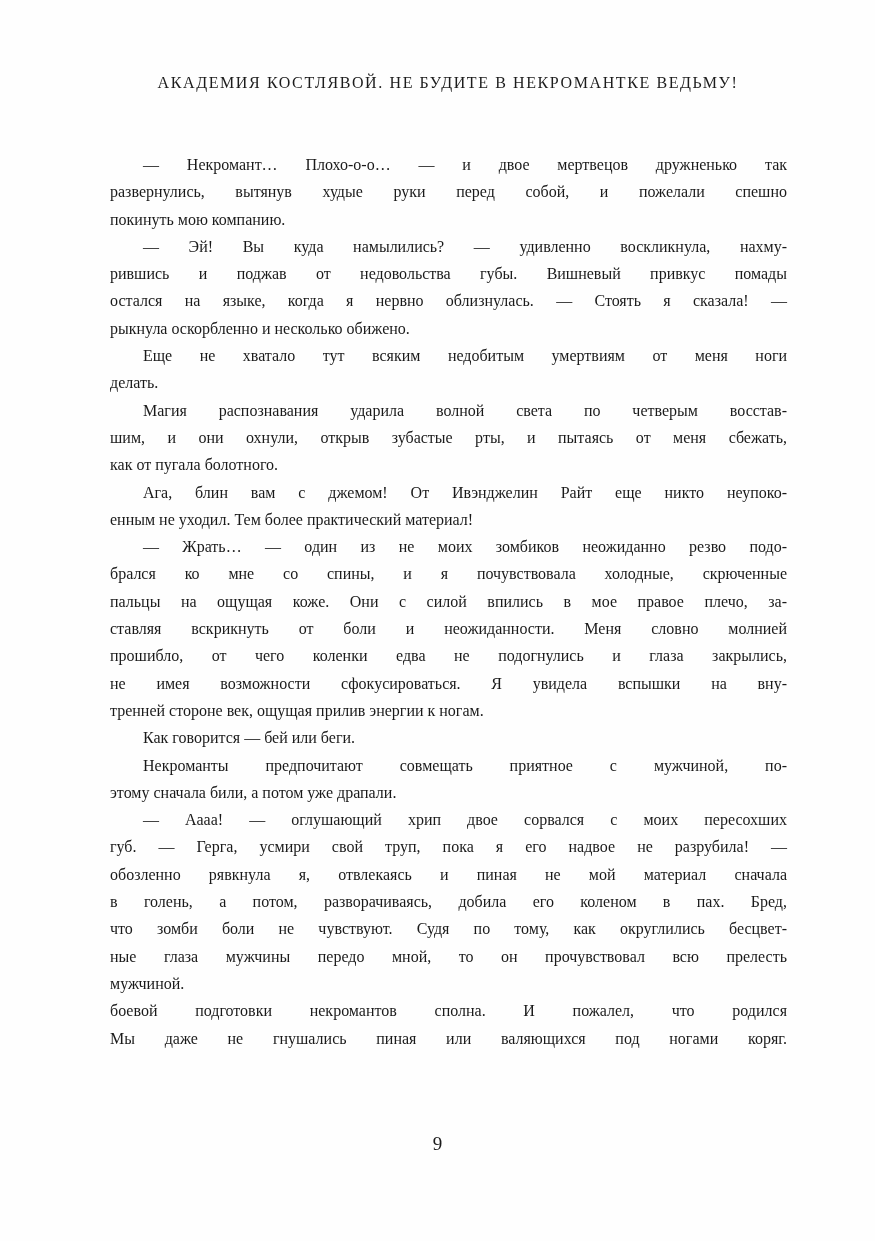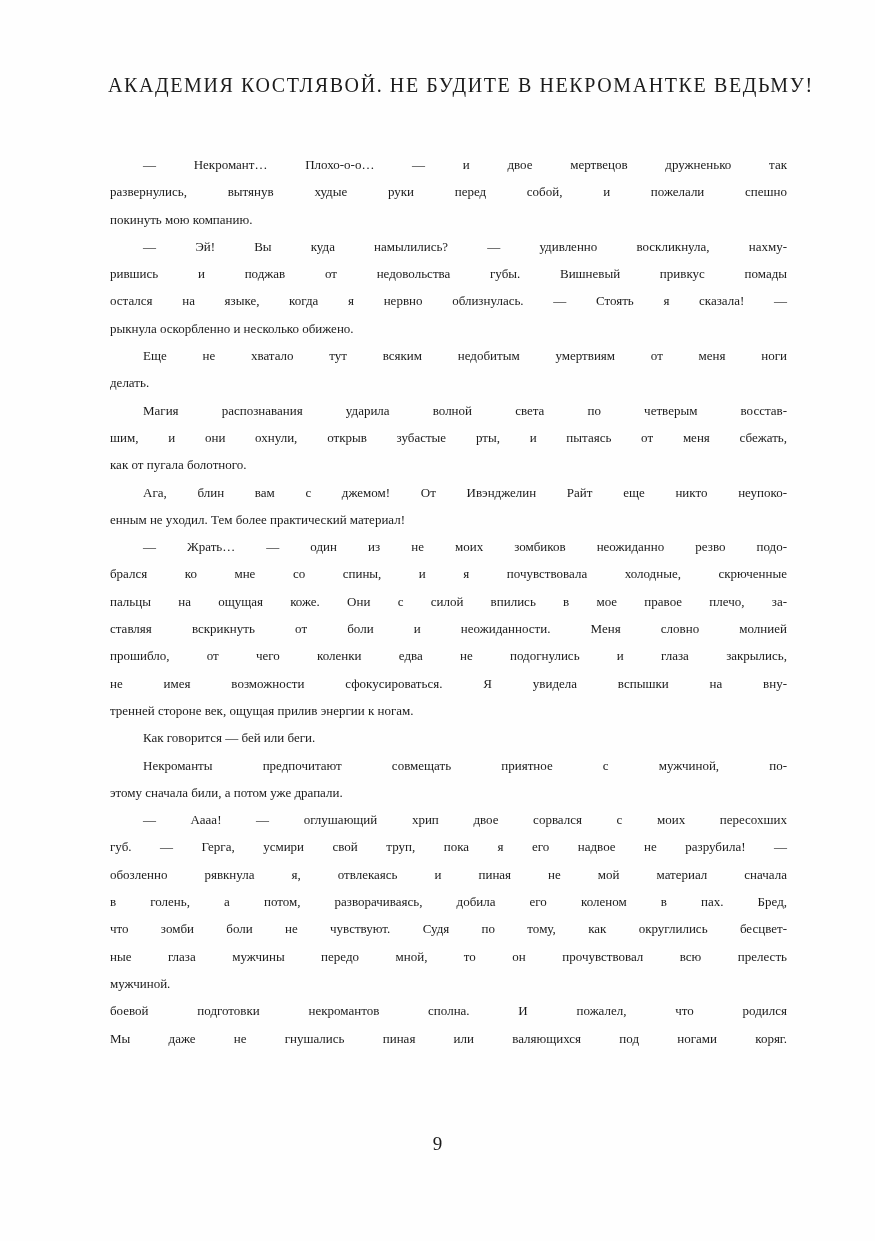--- a/index.html
+++ b/index.html
@@ -1,25 +1,25 @@
 <!DOCTYPE html>
 <html><head>
 <meta charset="utf-8">
 <style>
   html, body { margin: 0; padding: 0; background: #ffffff; }
   body { width: 875px; height: 1241px; position: relative; overflow: hidden; }
   .page { position: absolute; left: 0; top: 0; width: 875px; height: 1241px; background: #fefefe; }
   .running-head {
     position: absolute; left: 108px; width: 680px; top: 74px;
     text-align: center; font-family: "Liberation Serif", serif;
-    font-size: 20px; letter-spacing: 1.6px; color: #1c1c1c; white-space: nowrap;
+    font-size: 16px; letter-spacing: 1.6px; color: #1c1c1c; white-space: nowrap;
   }
   .body-text {
     position: absolute; left: 110px; top: 151px; width: 677px;
-    font-family: "Liberation Serif", serif; font-size: 13px; line-height: 27.3px;
+    font-family: "Liberation Serif", serif; font-size: 16px; line-height: 27.3px;
     color: #1a1a1a;
   }
   .line { display: block; white-space: nowrap; text-align: justify; text-align-last: justify; height: 27.3px; overflow: visible; }
   .line.last { text-align-last: left; }
   .line.indent { padding-left: 33px; }
   .folio {
     position: absolute; left: 0; width: 875px; top: 1133px; text-align: center;
     font-family: "Liberation Serif", serif; font-size: 19px; color: #1a1a1a;
   }
 </style>

